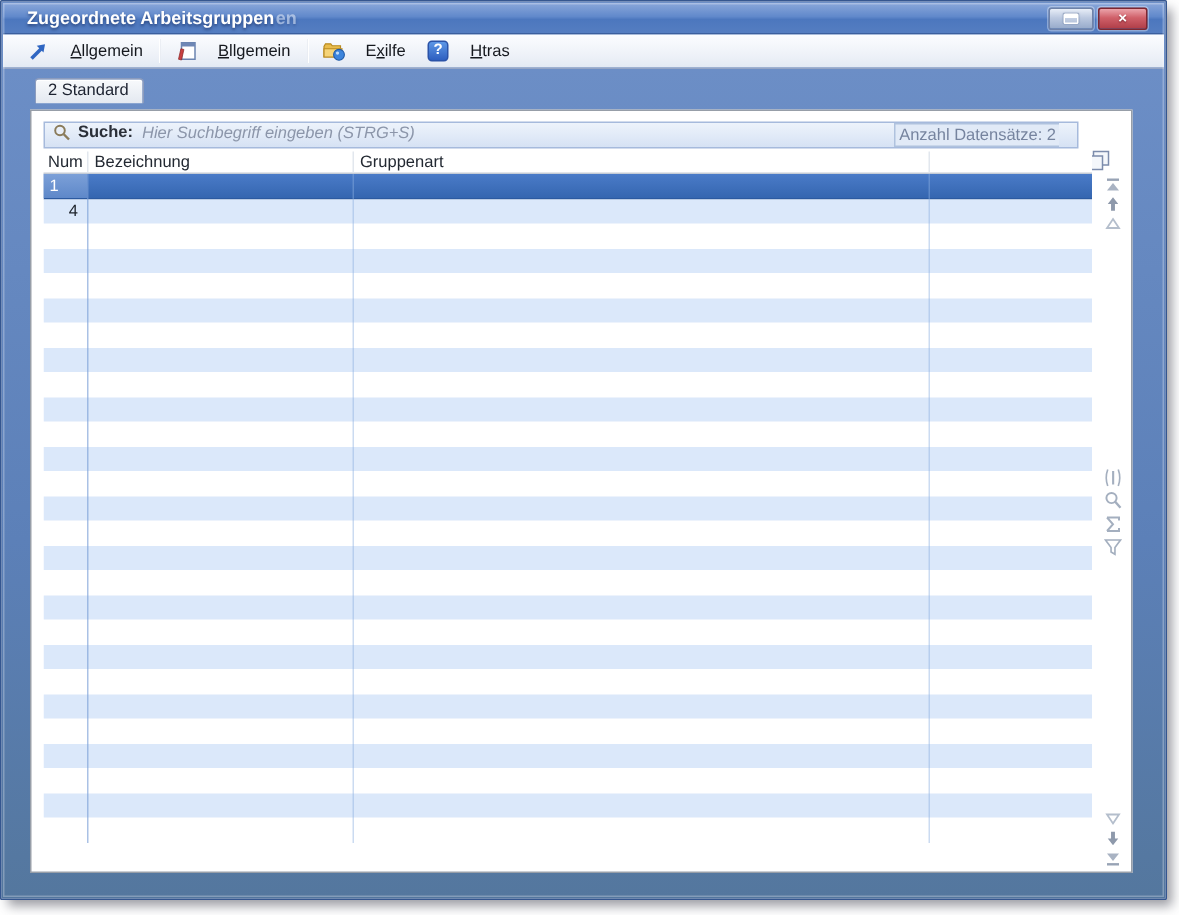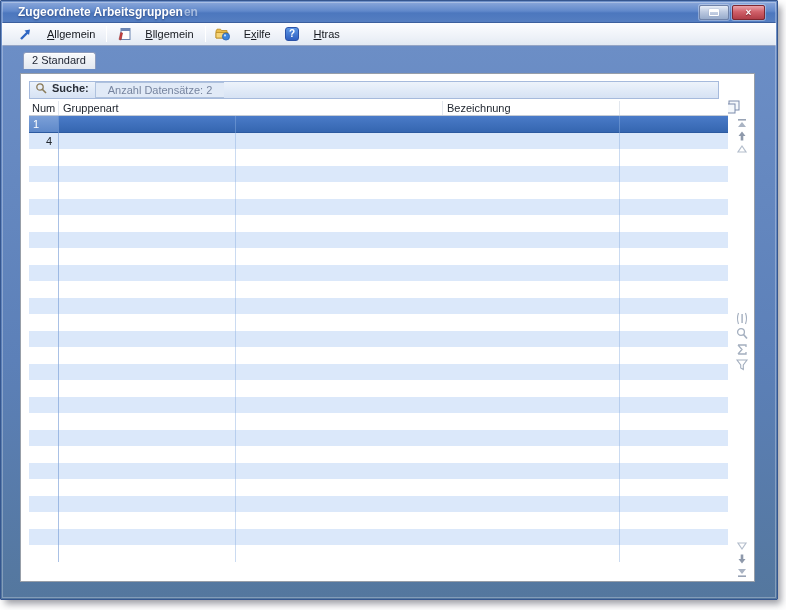--- a/index.html
+++ b/index.html
@@ -39,21 +39,21 @@
   .panel{position:absolute;left:19px;top:72px;width:735px;height:509px;background:#fff;
     border:1px solid #979EA8;}
   
   .searchbar{position:absolute;left:8px;top:7px;width:690px;height:18px;
     background:linear-gradient(#EDF3FB,#D6E2F4);border:1px solid #A6BADC;
     display:flex;align-items:flex-start;padding-left:5px;font-size:11px;}
   .search-label{font-weight:bold;color:#2A2F38;margin:0 6px 0 5px;}
   .search-input{flex:1;border:none;background:transparent;outline:none;font-size:11px;
     font-family:"Liberation Sans",sans-serif;color:#444;height:14px;padding:0;}
   .search-input::placeholder{font-style:italic;color:#8C96AA;opacity:1;}
-  .count-box{height:16px;line-height:15px;margin-right:0;padding:0 12px;background:#E1EAF7;
+  .count-box{height:16px;line-height:15px;margin-right:12px;padding:0 2px;background:#E1EAF7;
     border:1px solid #AFC2DE;border-right:none;color:#76849F;font-size:11px;white-space:nowrap;}
   
   .copy-icon{position:absolute;left:702px;top:26px;width:18px;height:15px;}
   
   .thead{position:absolute;left:8px;top:27px;width:699px;height:15px;display:flex;
     font-size:11px;color:#232932;border-bottom:1px solid #C5CCD6;background:#fff;}
   .hc{position:relative;height:100%;line-height:14px;}
   .hc.c0{width:29px;padding-left:3px;}
   .hc.c1{width:177px;padding-left:4px;border-left:1px solid #E2E7EE;}
   .hc.c2{width:384px;padding-left:4px;border-left:1px solid #E2E7EE;}
@@ -140,34 +140,35 @@
   <div class="panel">
 
     <div class="searchbar">
       <span>
         <svg width="12" height="12" viewBox="0 0 12 12">
             <circle cx="5" cy="5" r="3.2" fill="#E8EEF7" stroke="#8A7B5A" stroke-width="1.3"></circle>
             <path d="M7.5 7.5 L11 11" stroke="#8A7B5A" stroke-width="1.6"></path>
           </svg>
       </span>
       <span class="search-label">Suche:</span>
+      <input class="search-input" type="text" placeholder="Hier Suchbegriff eingeben (STRG+S)" style="">
       <span class="count-box">Anzahl Datensätze: 2</span>
     </div>
 
     <span class="copy-icon">
       <svg width="18" height="15" viewBox="0 0 18 15">
         <rect x="6" y="1" width="10" height="9" fill="#F4F7FB" stroke="#7C8CAC"></rect>
         <rect x="2" y="4" width="10" height="9" fill="#F4F7FB" stroke="#7C8CAC"></rect>
       </svg>
     </span>
 
     <div class="thead">
       <div class="hc c0">Num</div>
+      <div class="hc c1">Bezeichnung</div>
       <div class="hc c2">Gruppenart</div>
-      <div class="hc c1">Bezeichnung</div>
       <div class="hc c3"></div>
     </div>
 
     <div class="tbody">
       <div class="vline vl0"></div>
       <div class="vline vl1"></div>
       <div class="vline vl2"></div>
     <div class="trow sel">
           <div class="tcell c0">1</div>
           <div class="tcell c2"></div>

